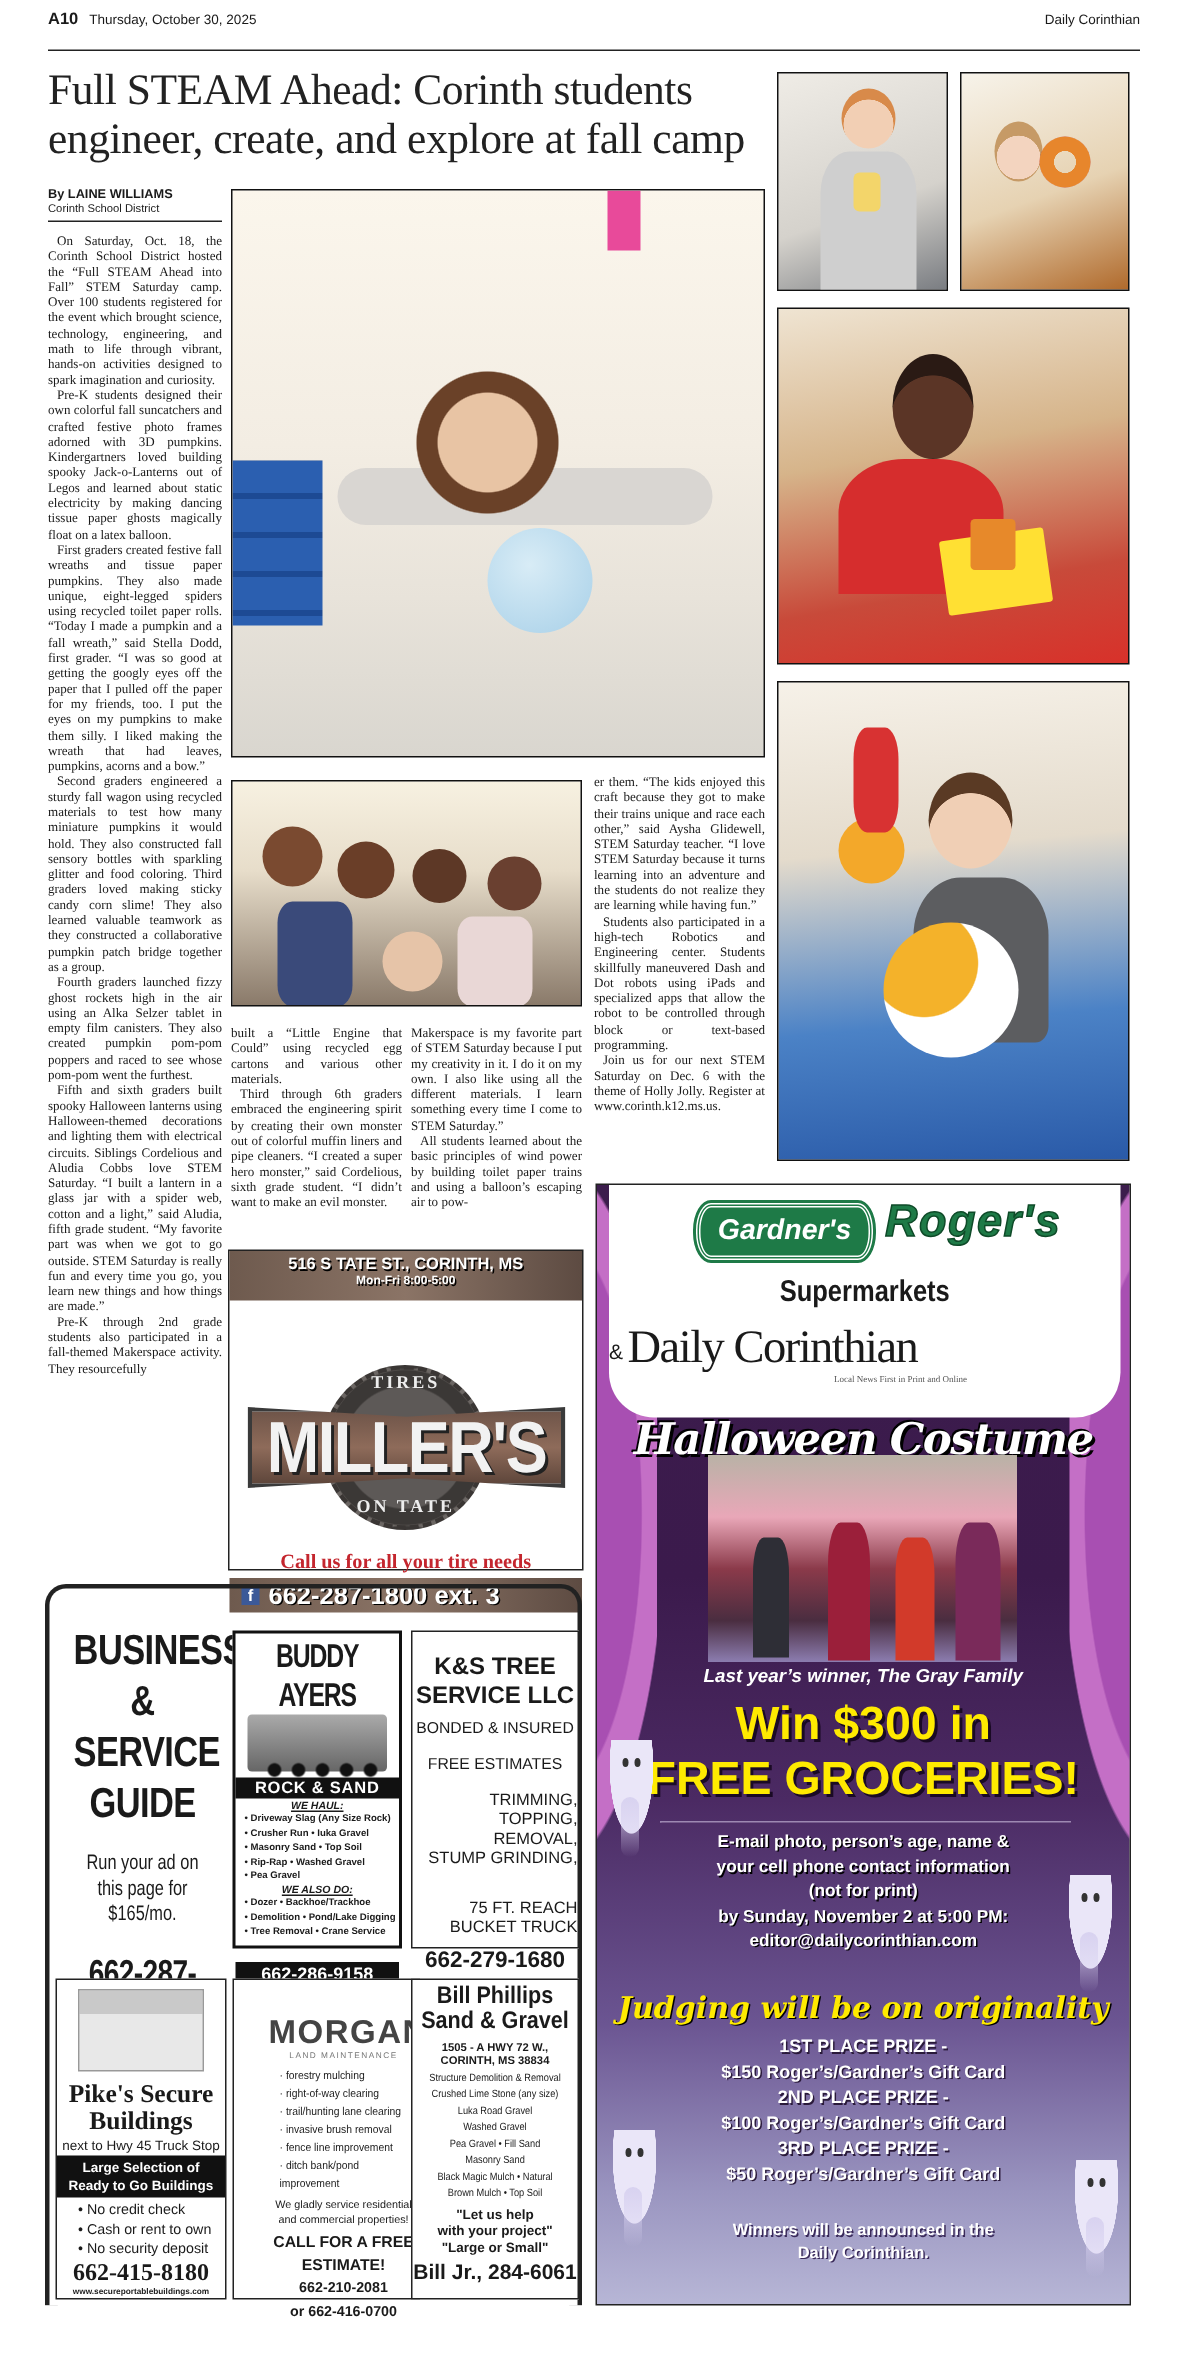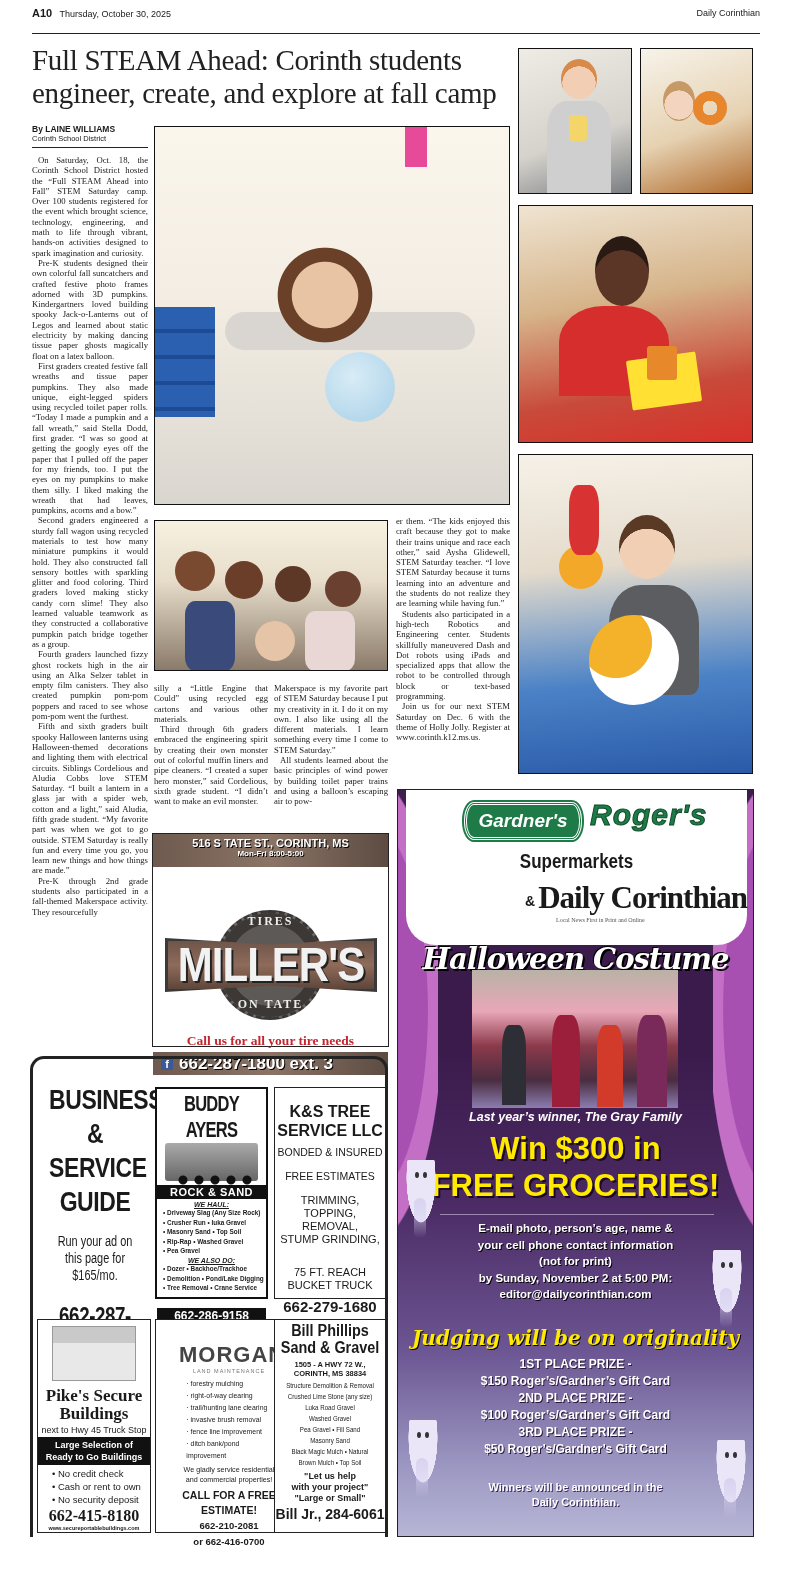--- a/index.html
+++ b/index.html
@@ -50,21 +50,21 @@
   .buddy .title { font-weight:bold; font-size:22px; transform: scaleX(0.75); margin-top:2px; letter-spacing:-1px; }
   .truck { height:38px; margin:0 8px; background: linear-gradient(180deg,#aaa,#666); border-radius:3px; position:relative; }
   .truck:after { content:""; position:absolute; left:10px; bottom:-4px; width:80px; height:10px; background: radial-gradient(circle,#111 0 4px,transparent 5px) 0 0/16px 10px repeat-x; }
   .bar-black { background:#111; color:#fff; font-weight:bold; }
   .buddy .rs { font-size:11px; letter-spacing:0.5px; margin:4px 0 2px; padding:1px 0; }
   .buddy .h { font-size:7px; font-weight:bold; font-style:italic; text-decoration: underline; margin-top:1px; }
   .buddy ul { list-style:none; text-align:left; font-size:6.4px; font-weight:bold; line-height:9.6px; padding-left:6px; }
   .buddy .ph { font-size:12px; line-height:11px; padding:3px 0; margin-top:15px; }
   .ks .t { font-weight:bold; font-size:16px; line-height:19px; margin-top:14px; }
   .ks .s { font-size:10.5px; margin-top:6px; }
-  .ks .m { font-size:11px; line-height:13px; margin-top:8px; }
+  .ks .m { font-size:11px; line-height:13px; margin-top:8px;text-align:right; }
   .ks .ph { font-size:15px; font-weight:bold; margin-top:6px; }
   .pike .img { height:55px; margin:6px 14px; background: linear-gradient(180deg,#c9c9c9 0 30%,#e8e8e8 30% 100%); border:1px solid #999; position:relative; }
   .pike .name { font-family:"Liberation Serif",serif; font-weight:bold; font-size:17px; line-height:18px; }
   .pike .sub { font-size:9px; margin:2px 0; }
   .pike .blk { font-size:9px; line-height:12px; padding:2px 0; }
   .pike ul { list-style:none; text-align:left; font-size:9.5px; line-height:13px; padding-left:14px; margin-top:2px; }
   .pike .ph { font-family:"Liberation Serif",serif; font-weight:bold; font-size:16px; margin-top:1px; }
   .pike .url { font-size:5.5px; font-weight:bold; }
   .morgan .logo { font-size:22px; letter-spacing:1px; margin-top:22px; color:#444; font-weight:bold; }
   .morgan .lm { font-size:5.5px; letter-spacing:1px; color:#777; margin-bottom:4px; }
@@ -79,21 +79,21 @@
   .bill .q { font-size:9px; font-weight:bold; line-height:11px; margin-top:3px; }
   .bill .ph { font-size:14px; font-weight:bold; margin-top:2px; }
   
   .hw { left: 397px; top: 789px; width: 357px; height: 748px; border: 1.5px solid #222; overflow:hidden; background: linear-gradient(180deg,#3c1d4d 0%,#3b1a4c 35%,#4b2a63 55%,#6b5592 75%,#9a95c0 90%,#b7b6d6 100%); font-family:"Liberation Sans",sans-serif; }
   .hw .curtainL { position:absolute; left:-30px; top:0; width:70px; height:440px; background: radial-gradient(ellipse at 0 50%,#a84fb2 0 60%,#c46fc6 61% 75%,transparent 76%); }
   .hw .curtainR { position:absolute; right:-30px; top:0; width:70px; height:440px; background: radial-gradient(ellipse at 100% 50%,#a84fb2 0 60%,#c46fc6 61% 75%,transparent 76%); }
   .hw .white { position:absolute; left:8px; top:0; width:341px; height:155px; background:#fff; border-radius: 0 0 30px 30px; }
   .gard { position:absolute; left:58px; top:12px; width:118px; height:38px; background:#1e7a47; border:3px double #fff; outline:2px solid #1e7a47; border-radius:10px/18px; color:#fff; font-style:italic; font-weight:bold; font-size:19px; text-align:center; line-height:32px; }
   .rog { position:absolute; left:184px; top:8px; font-style:italic; font-weight:bold; font-size:30px; color:#1e7a47; letter-spacing:1px; -webkit-text-stroke:1px #0e4a28; }
   .superm { position:absolute; left:0; right:0; top:60px; text-align:center; font-weight:bold; font-size:20px; transform: scaleX(0.85); }
-  .dc { position:absolute; left:0; right:0; top:90px; text-align:right; font-family:"Liberation Serif",serif; font-weight:bold; font-size:31px; letter-spacing:-1px; }
+  .dc { position:absolute; left:0; right:0; top:90px; text-align:left; font-family:"Liberation Serif",serif; font-weight:normal; font-size:31px; letter-spacing:-1px; }
   .dc small { font-size:14px; vertical-align:middle; margin-right:4px; font-family:"Liberation Sans",sans-serif; }
   .dctag { position:absolute; left:150px; top:127px; font-family:"Liberation Serif",serif; font-size:6px; color:#555; }
   .hctitle { position:absolute; left:0; right:0; top:152px; text-align:center; color:#fff; font-family:"DejaVu Serif",serif; font-style:italic; font-weight:bold; font-size:29px; letter-spacing:-1px; text-shadow: 2px 2px 0 #000, -1px -1px 0 #000; }
   .hwphoto { position:absolute; left:74px; top:180px; width:206px; height:138px; background: linear-gradient(180deg,#b9b2a6 0%,#e9a7b8 30%,#8b3a4a 55%,#4a2d40 80%,#8c7db0 100%); }
   .hwcap { position:absolute; left:0; right:0; top:320px; text-align:center; color:#fff; font-style:italic; font-weight:bold; font-size:12.5px; }
   .win { position:absolute; left:0; right:0; top:340px; text-align:center; color:#ffea00; font-weight:bold; font-size:31px; line-height:37px; text-shadow: 2px 2px 0 #1a0a24; }
   .emailbox { position:absolute; left:42px; top:424px; width:274px; border-top:1px solid #9d88b2; border-left:1px solid #9d88b2; }
   .emailtxt { position:absolute; left:0; right:0; top:430px; text-align:center; color:#fff; font-weight:bold; font-size:11.5px; line-height:16.5px; text-shadow:1px 1px 0 #000; }
   .judging { position:absolute; left:0; right:0; top:536px; text-align:center; color:#ffea00; font-family:"DejaVu Serif",serif; font-style:italic; font-weight:bold; font-size:20px; text-shadow:1px 1px 0 #000; }
   .prizes { position:absolute; left:0; right:0; top:566px; text-align:center; color:#fff; font-weight:bold; font-size:12px; line-height:17px; text-shadow:1px 1px 0 #2a1a3a; }
@@ -142,21 +142,21 @@
   <div class="blob" style="left:20px;top:30px;width:40px;height:40px;background:#7a4a30;"></div>
   <div class="blob" style="left:70px;top:40px;width:38px;height:38px;background:#6a3e28;"></div>
   <div class="blob" style="left:120px;top:45px;width:36px;height:36px;background:#5d3826;"></div>
   <div class="blob" style="left:170px;top:50px;width:36px;height:36px;background:#6a4030;"></div>
   <div class="blob" style="left:100px;top:100px;width:40px;height:40px;background:#e6c4a8;"></div>
   <div class="blob" style="left:30px;top:80px;width:50px;height:70px;background:#3a4a7a;border-radius:20%;"></div>
   <div class="blob" style="left:150px;top:90px;width:50px;height:60px;background:#e9d7d6;border-radius:20%;"></div>
 </div>
 
 <div class="abs col" style="left:154px; top:683px; width:114px;">
-  <p style="text-indent:0;">silly a “Little Engine that Could” using recycled egg cartons and various other materials.</p>
+  <p style="text-indent:0;">built a “Little Engine that Could” using recycled egg cartons and various other materials.</p>
   <p>Third through 6th graders embraced the engineering spirit by creating their own monster out of colorful muffin liners and pipe cleaners. “I created a super hero monster,” said Cordelious, sixth grade student. “I didn’t want to make an evil monster.</p>
 </div>
 
 <div class="abs col" style="left:274px; top:683px; width:114px;">
   <p style="text-indent:0;">Makerspace is my favorite part of STEM Saturday because I put my creativity in it. I do it on my own. I also like using all the different materials. I learn something every time I come to STEM Saturday.”</p>
   <p>All students learned about the basic principles of wind power by building toilet paper trains and using a balloon’s escaping air to pow-</p>
 </div>
 
 <div class="abs col" style="left:396px; top:516px; width:114px;">
   <p style="text-indent:0;">er them. “The kids enjoyed this craft because they got to make their trains unique and race each other,” said Aysha Glidewell, STEM Saturday teacher. “I love STEM Saturday because it turns learning into an adventure and the students do not realize they are learning while having fun.”</p>

